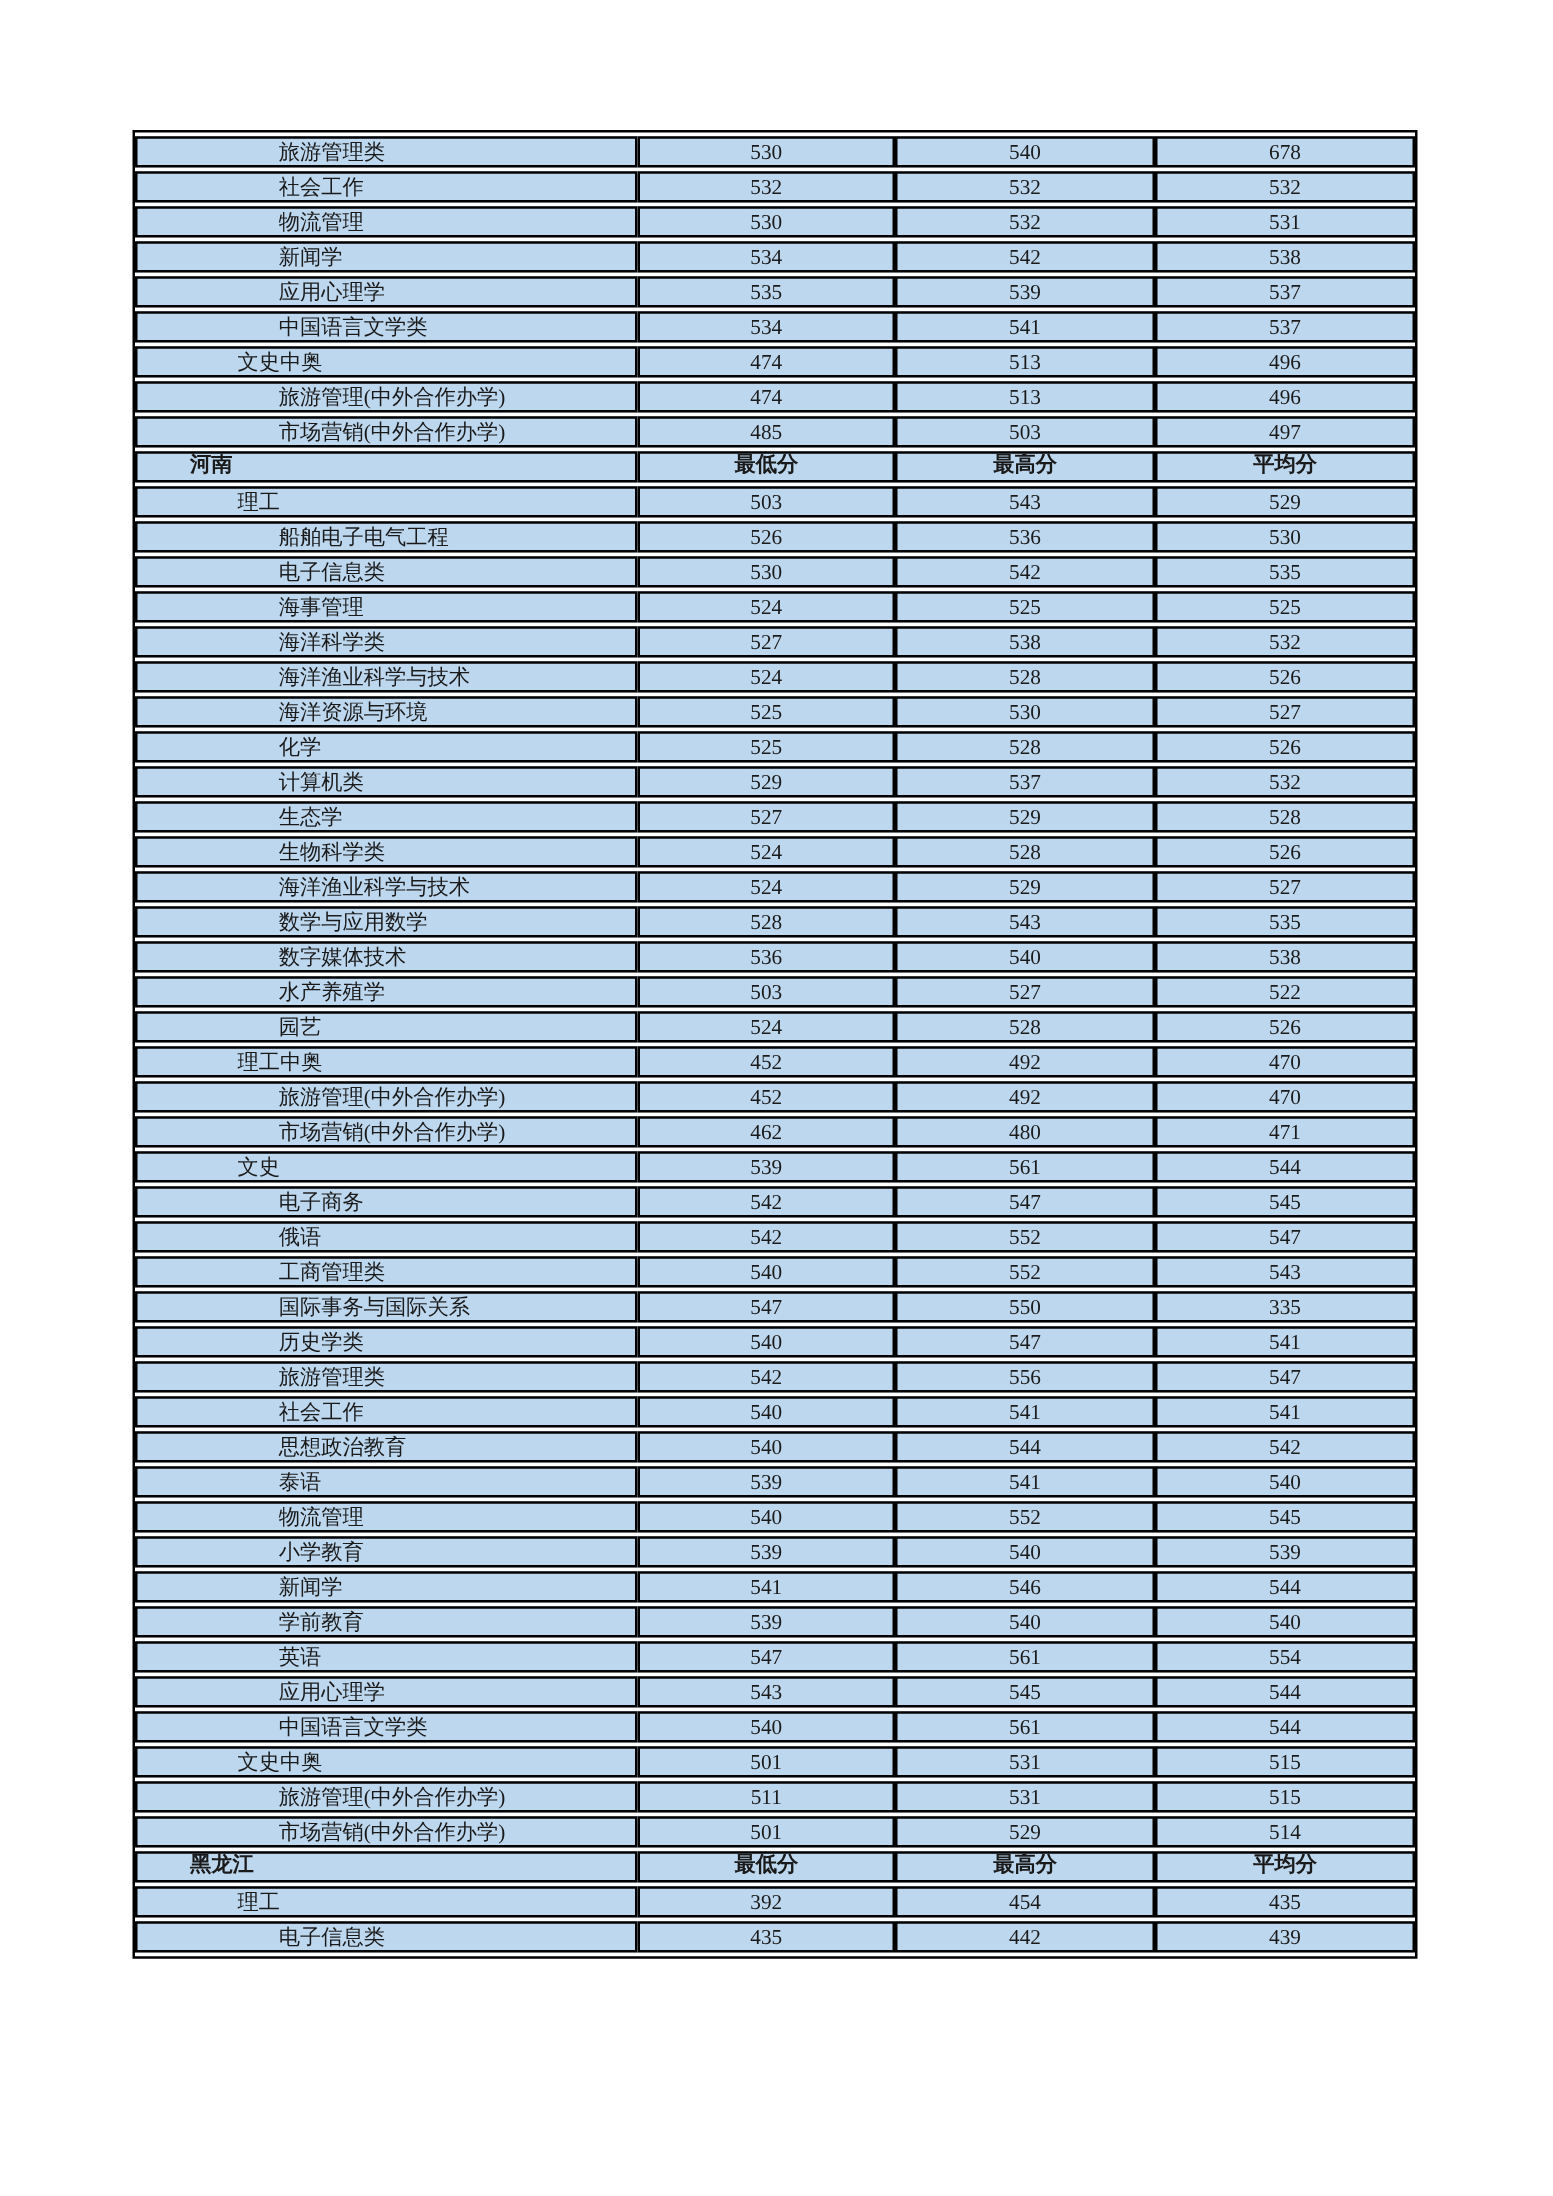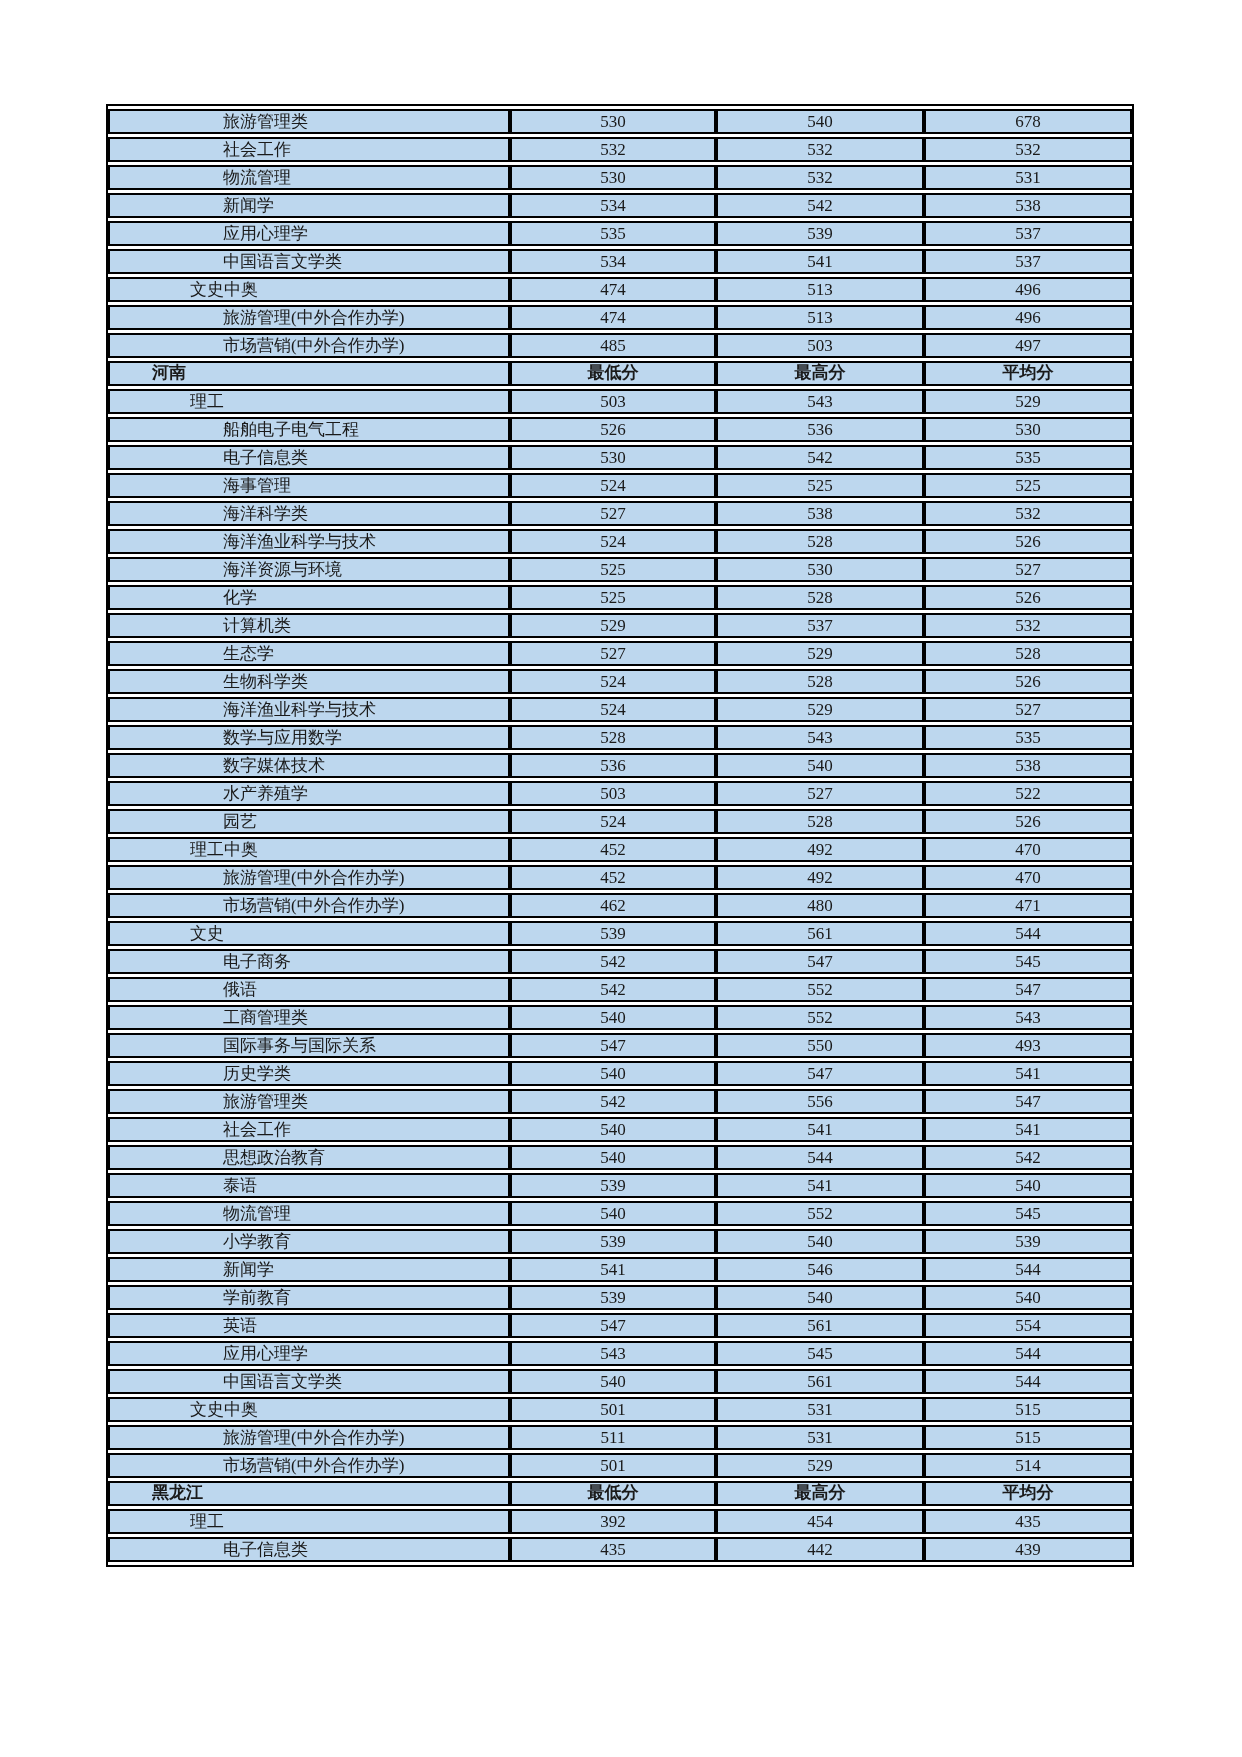--- a/index.html
+++ b/index.html
@@ -245,21 +245,21 @@
         <tr class="level-3">
           <td class="name-col">工商管理类</td>
           <td class="num-col">540</td>
           <td class="num-col">552</td>
           <td class="num-col">543</td>
         </tr>
         <tr class="level-3">
           <td class="name-col">国际事务与国际关系</td>
           <td class="num-col">547</td>
           <td class="num-col">550</td>
-          <td class="num-col">493</td>
+          <td class="num-col">335</td>
         </tr>
         <tr class="level-3">
           <td class="name-col">历史学类</td>
           <td class="num-col">540</td>
           <td class="num-col">547</td>
           <td class="num-col">541</td>
         </tr>
         <tr class="level-3">
           <td class="name-col">旅游管理类</td>
           <td class="num-col">542</td>

